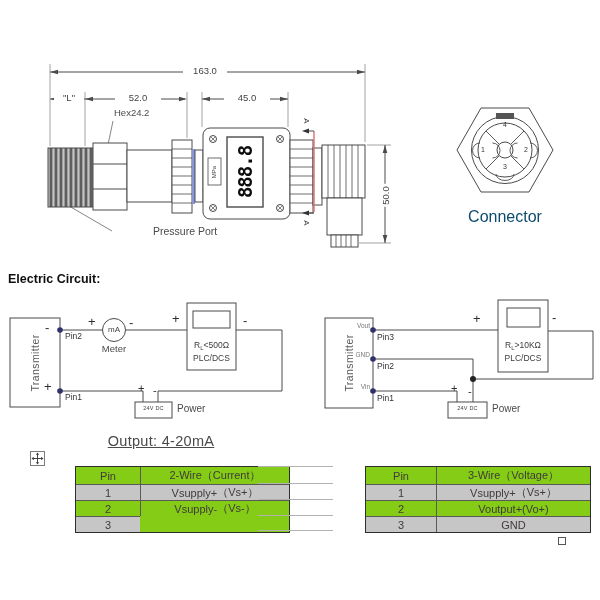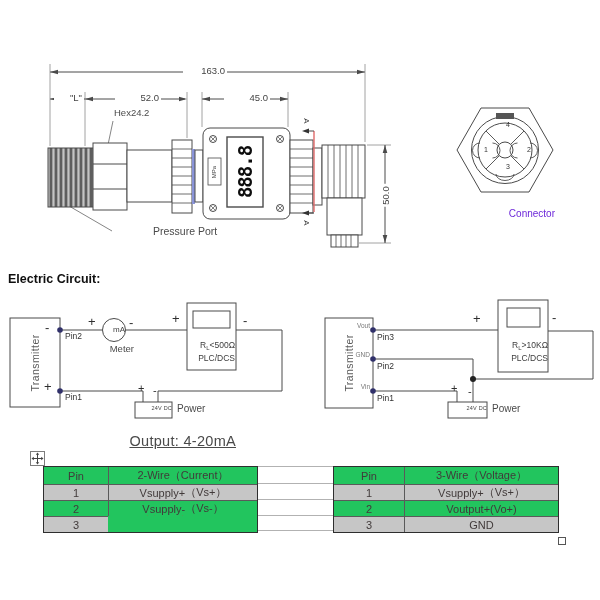--- a/index.html
+++ b/index.html
@@ -1,39 +1,39 @@
 <!DOCTYPE html>
 <html><head>
 <meta charset="utf-8">
 <style>
   html,body{margin:0;padding:0;background:#fff;}
   #page{position:relative;width:600px;height:600px;background:#fff;overflow:hidden;
         font-family:"Liberation Sans",sans-serif;color:#333;}
   .t{position:absolute;white-space:nowrap;line-height:1;}
-  .c{text-align:right;}
+  .c{text-align:center;}
   .dim{font-size:9.5px;color:#444;background:#fff;padding:0 2px;}
   .lbl{font-size:10.5px;color:#4a4a4a;}
   .rotbox{position:absolute;display:flex;align-items:center;justify-content:center;}
   .rot{transform:rotate(-90deg);white-space:nowrap;}
   .rot90{display:inline-block;transform:rotate(90deg);}
   .sign{font-size:13px;color:#2e2e2e;}
   .sign-sm{font-size:11px;color:#2e2e2e;}
   .pin{font-size:8.5px;color:#333;}
   .term{font-size:6.5px;color:#787878;text-align:right;}
   .ldtxt{font-size:8.5px;color:#3d3d3d;}
   .sub{font-size:6px;vertical-align:-2px;}
   .cap{font-size:14.5px;color:#4a4a4a;letter-spacing:.3px;}
   .transm{font-size:10.5px;color:#5a5a5a;letter-spacing:.4px;}
   .pwrbox{font-size:5.5px;color:#444;letter-spacing:.2px;}
   .heading{font-size:12.5px;font-weight:bold;color:#0f0f0f;}
   .conn-pin{font-size:7px;color:#333;}
   .lcd{font-family:"DejaVu Sans Mono",monospace;font-weight:bold;font-size:19px;
        letter-spacing:-1px;color:#0d0d0d;}
   .mpa{font-size:6px;color:#444;}
-  .ptable{position:absolute;display:grid;border:1.3px solid #2e2e2e;background:#22c55e;}
+  .ptable{position:absolute;display:grid;border:1.3px solid #2e2e2e;background:#84cc16;margin-left:32px;}
   .ptable .cell{font-size:11px;color:#413a3a;display:flex;align-items:center;
        justify-content:center;border-left:1px solid #5a5a5a;border-top:1px solid #5a5a5a;
        overflow:hidden;}
   .ptable .r0{border-top:none;}
   .ptable .c0{border-left:none;}
   .gr{background:#c6c6c6;}
   .sq{text-decoration-line:underline;text-decoration-style:wavy;
       text-decoration-color:#e03030;text-decoration-thickness:1px;text-underline-offset:2px;}
   .spacer-line{position:absolute;left:0;width:100%;height:1px;background:#b2b2b2;}
   .handle{position:absolute;background:#fff;border:1px solid #7d7d7d;}
@@ -153,21 +153,21 @@
     <span class="rot lcd">888.8</span>
   </div>
   <div class="rotbox" style="left:207px;top:157px;width:15px;height:29px;">
     <span class="rot mpa">MPa</span>
   </div>
 
   <div class="t conn-pin c" style="left:500px;top:121px;width:10px;">4</div>
   <div class="t conn-pin c" style="left:478px;top:146px;width:10px;">1</div>
   <div class="t conn-pin c" style="left:521px;top:146px;width:10px;">2</div>
   <div class="t conn-pin c" style="left:500px;top:163px;width:10px;">3</div>
-  <div class="t c" style="left:455px;top:209px;width:100px;font-size:10px;color:#6d28d9;">Connector</div>
+  <div class="t c" style="left:455px;top:209px;width:100px;font-size:16px;color:#0c4a6e;">Connector</div>
 
   <div class="t heading" style="left:8px;top:273px;">Electric Circuit:</div>
 
   <div class="rotbox" style="left:10px;top:318px;width:50px;height:89px;">
     <span class="rot transm">Transmitter</span>
   </div>
   <div class="t sign" style="left:45px;top:321px;">-</div>
   <div class="t pin" style="left:65px;top:332px;">Pin2</div>
   <div class="t sign" style="left:44px;top:380px;">+</div>
   <div class="t pin" style="left:65px;top:393px;">Pin1</div>

